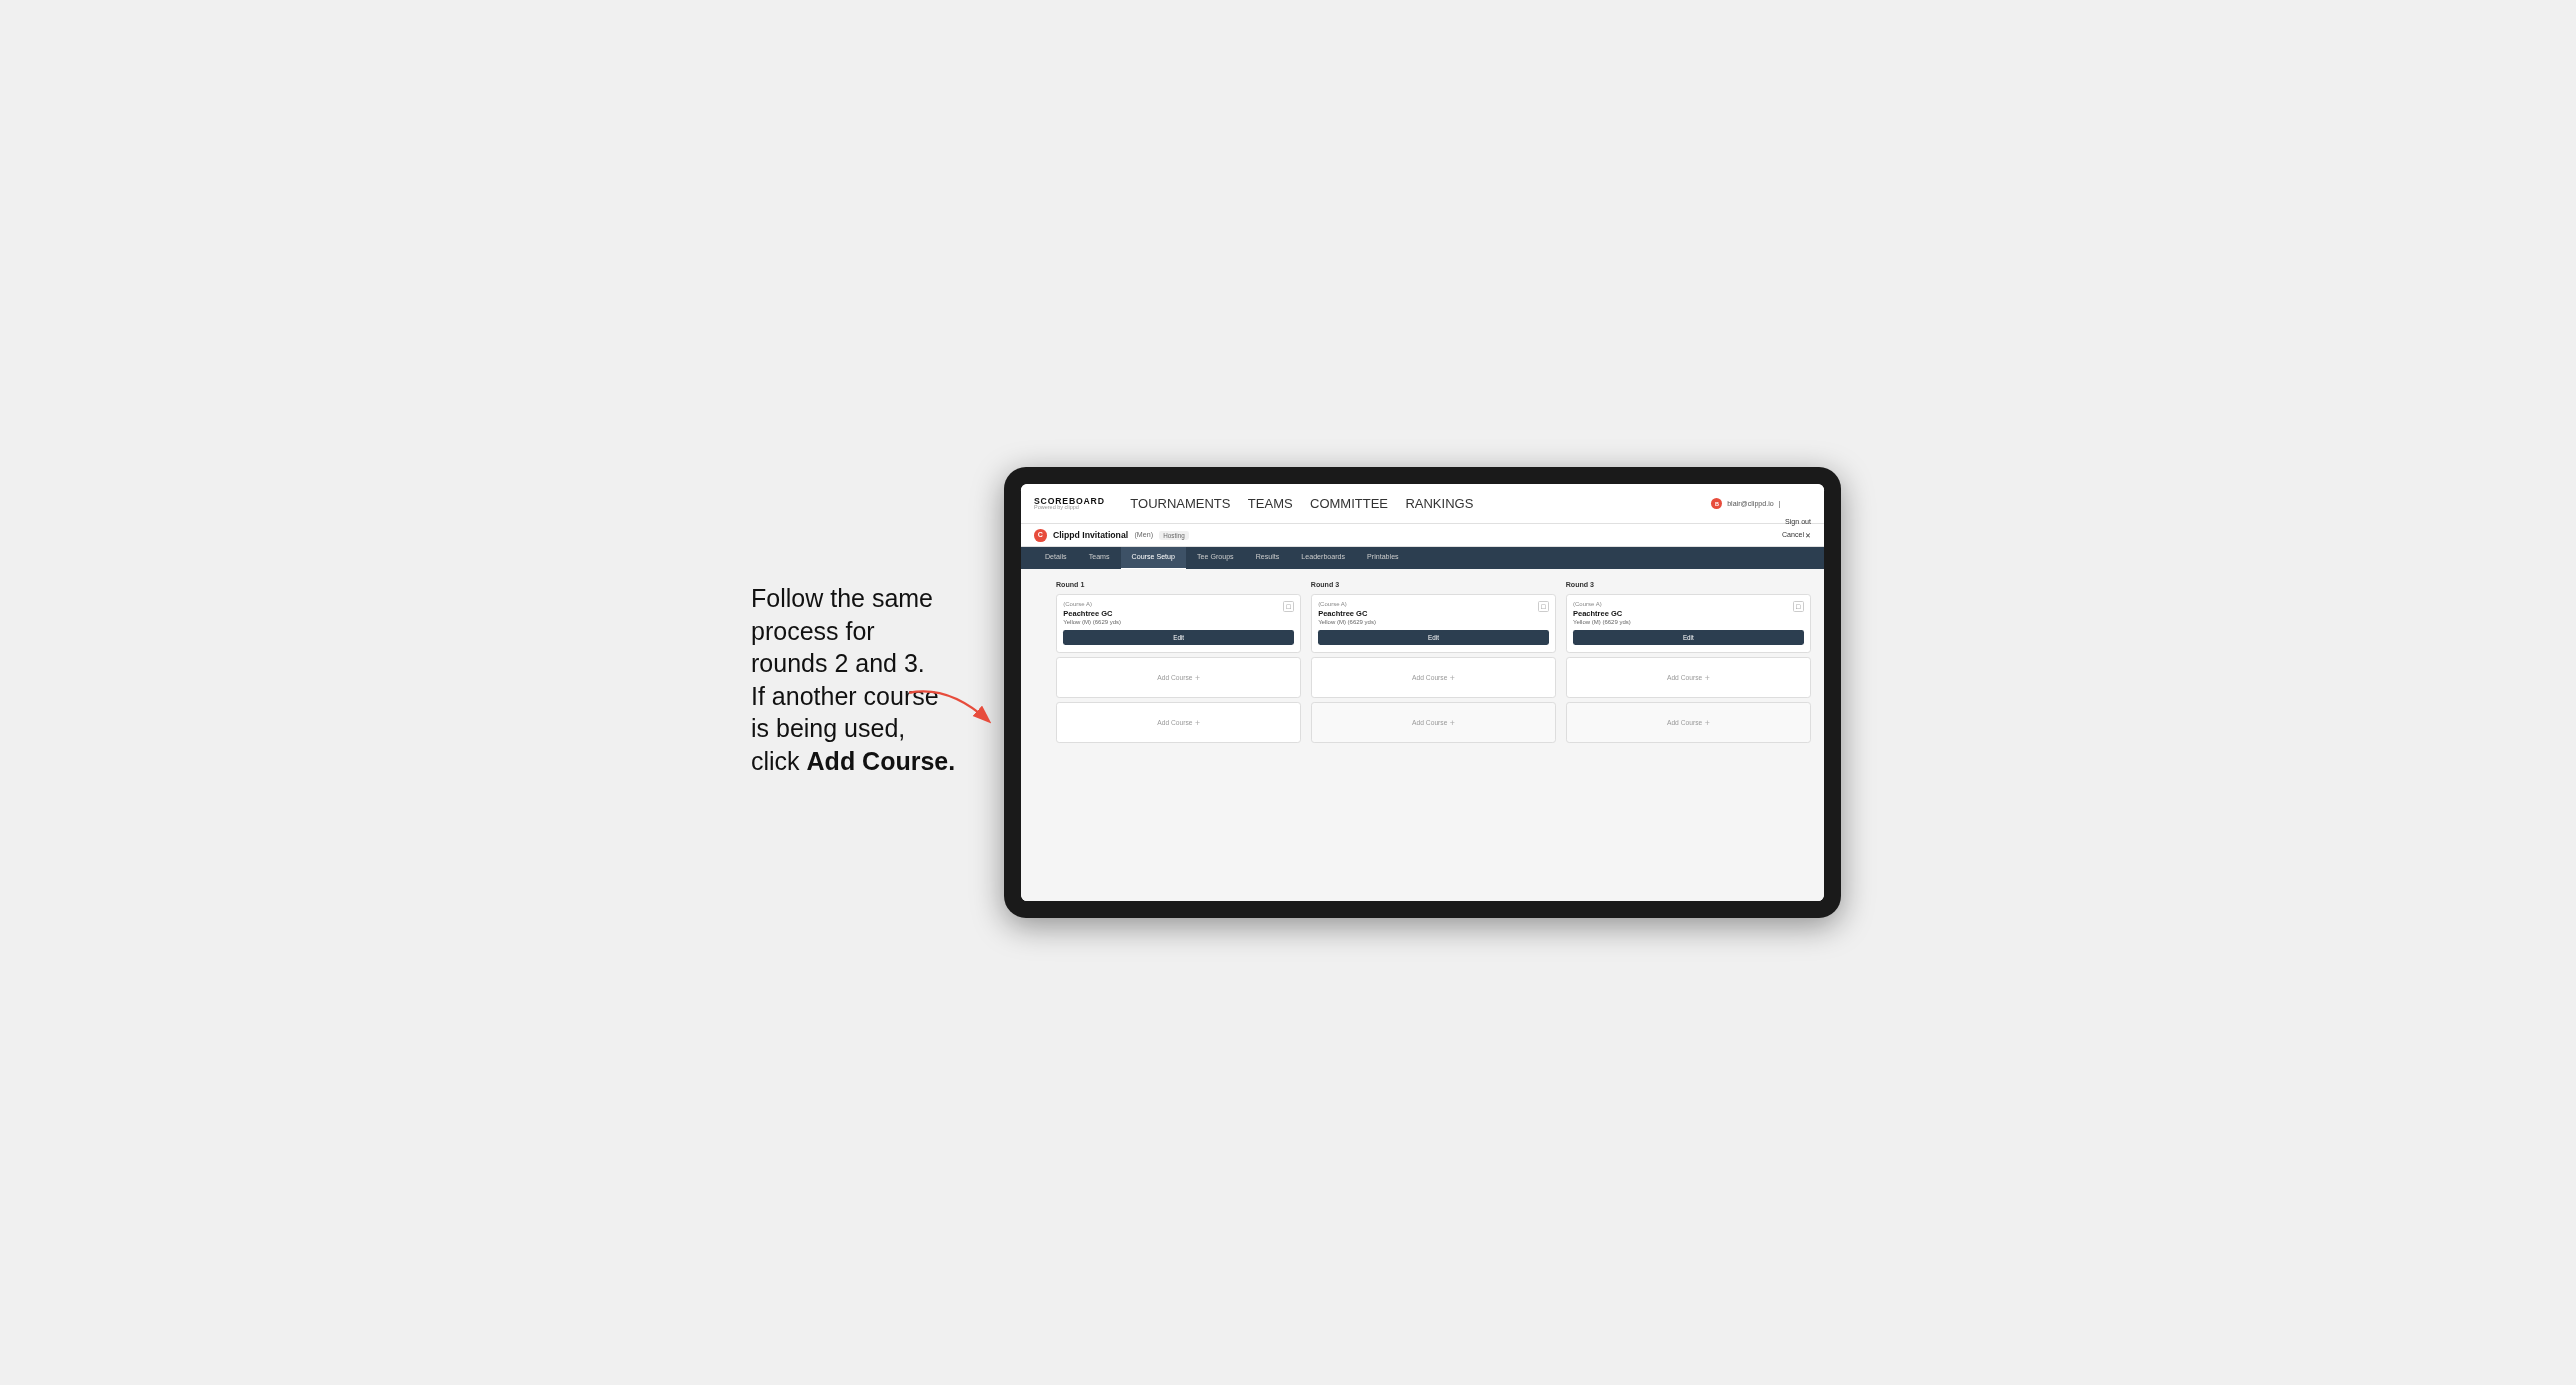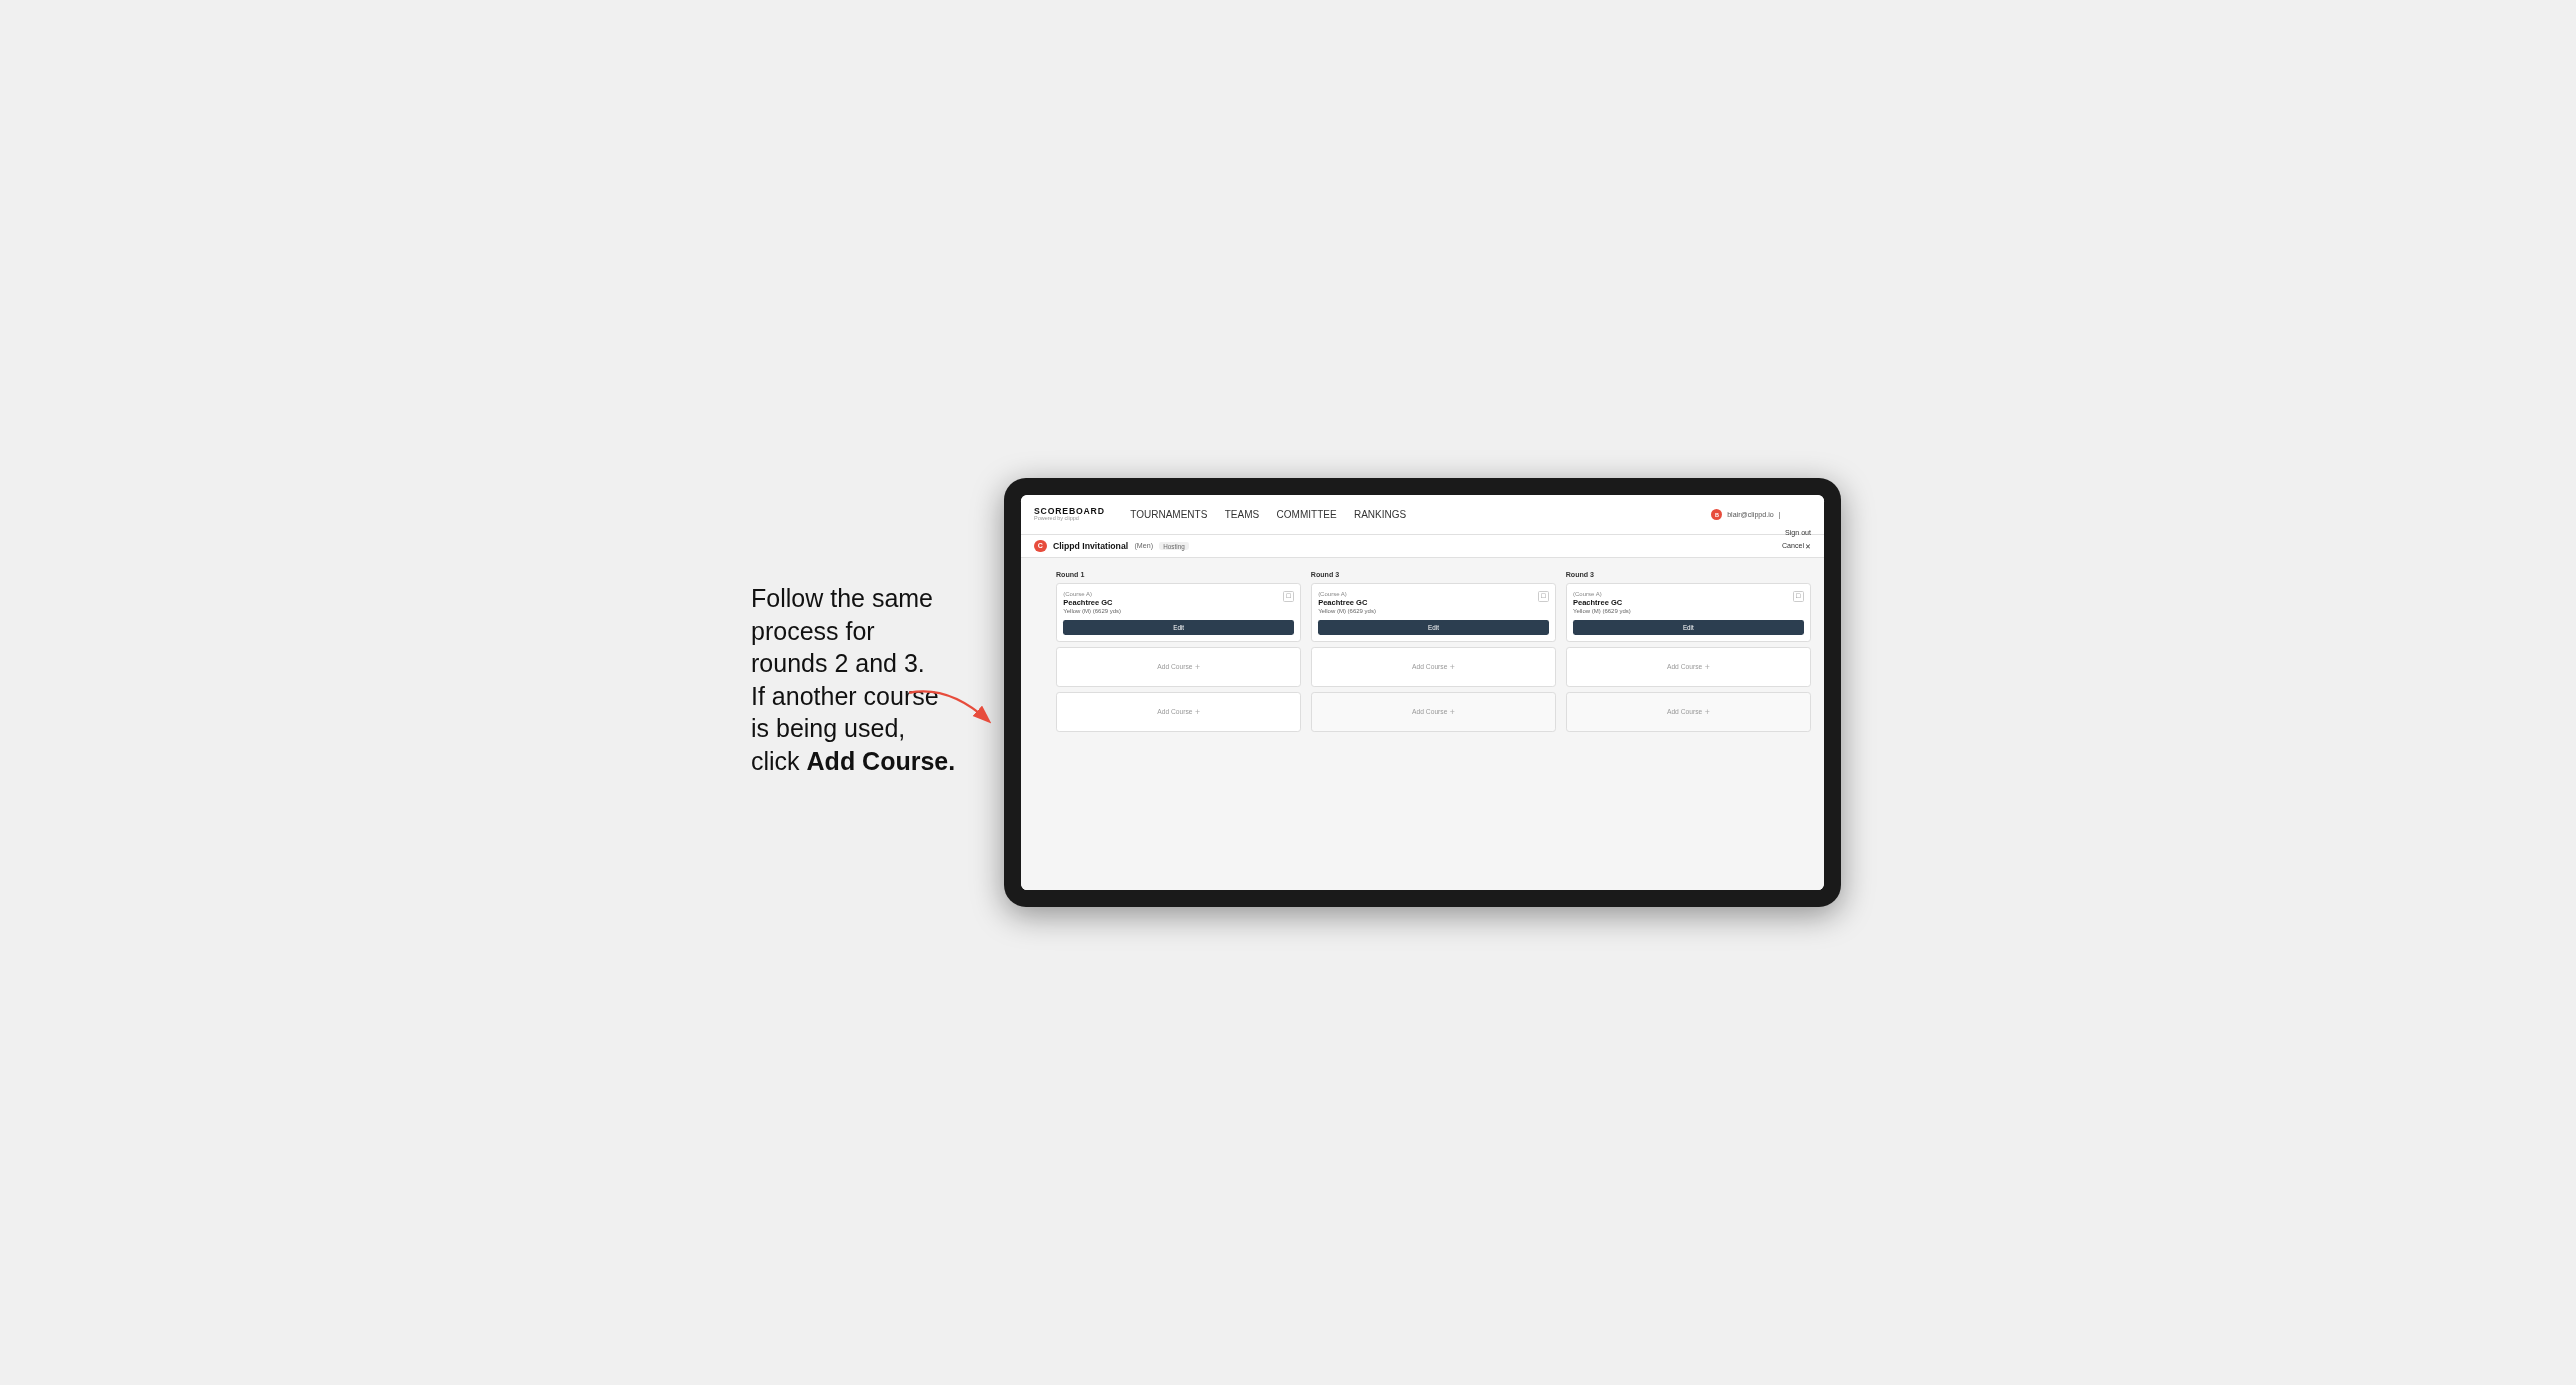--- a/index.html
+++ b/index.html
@@ -72,21 +72,21 @@
       color: #999;
       line-height: 1;
     }
 
     .top-nav-links {
       display: flex;
       gap: 14.2px;
       flex: 1;
     }
     .top-nav-links a {
-      font-size: 10px;
+      font-size: 13px;
       color: #333;
       text-decoration: none;
       cursor: pointer;
       padding: 0 1.6px;
     }
 
     .top-nav-right {
       display: flex;
       align-items: center;
       gap: 4.7px;
@@ -338,20 +338,29 @@
           <span class="tournament-name">Clippd Invitational</span>
           <span style="font-size:7.1px; color:#666;">(Men)</span>
           <span class="hosting-badge">Hosting</span>
         </div>
         <div class="cancel-btn">
           <span>Cancel</span>
           <span>✕</span>
         </div>
       </div>
 
+      <div class="tabs-bar">
+        <div class="tab-item">Details</div>
+        <div class="tab-item">Teams</div>
+        <div class="tab-item active">Course Setup</div>
+        <div class="tab-item">Tee Groups</div>
+        <div class="tab-item">Results</div>
+        <div class="tab-item">Leaderboards</div>
+        <div class="tab-item">Printables</div>
+      </div>
 
       <div class="main-content">
         <div class="rounds-grid">
 
           <div class="round-column">
             <div class="round-label">Round 1</div>
             <div class="course-card">
               <div class="course-card-header">
                 <div class="course-card-info">
                   <div class="course-tag">(Course A)</div>

